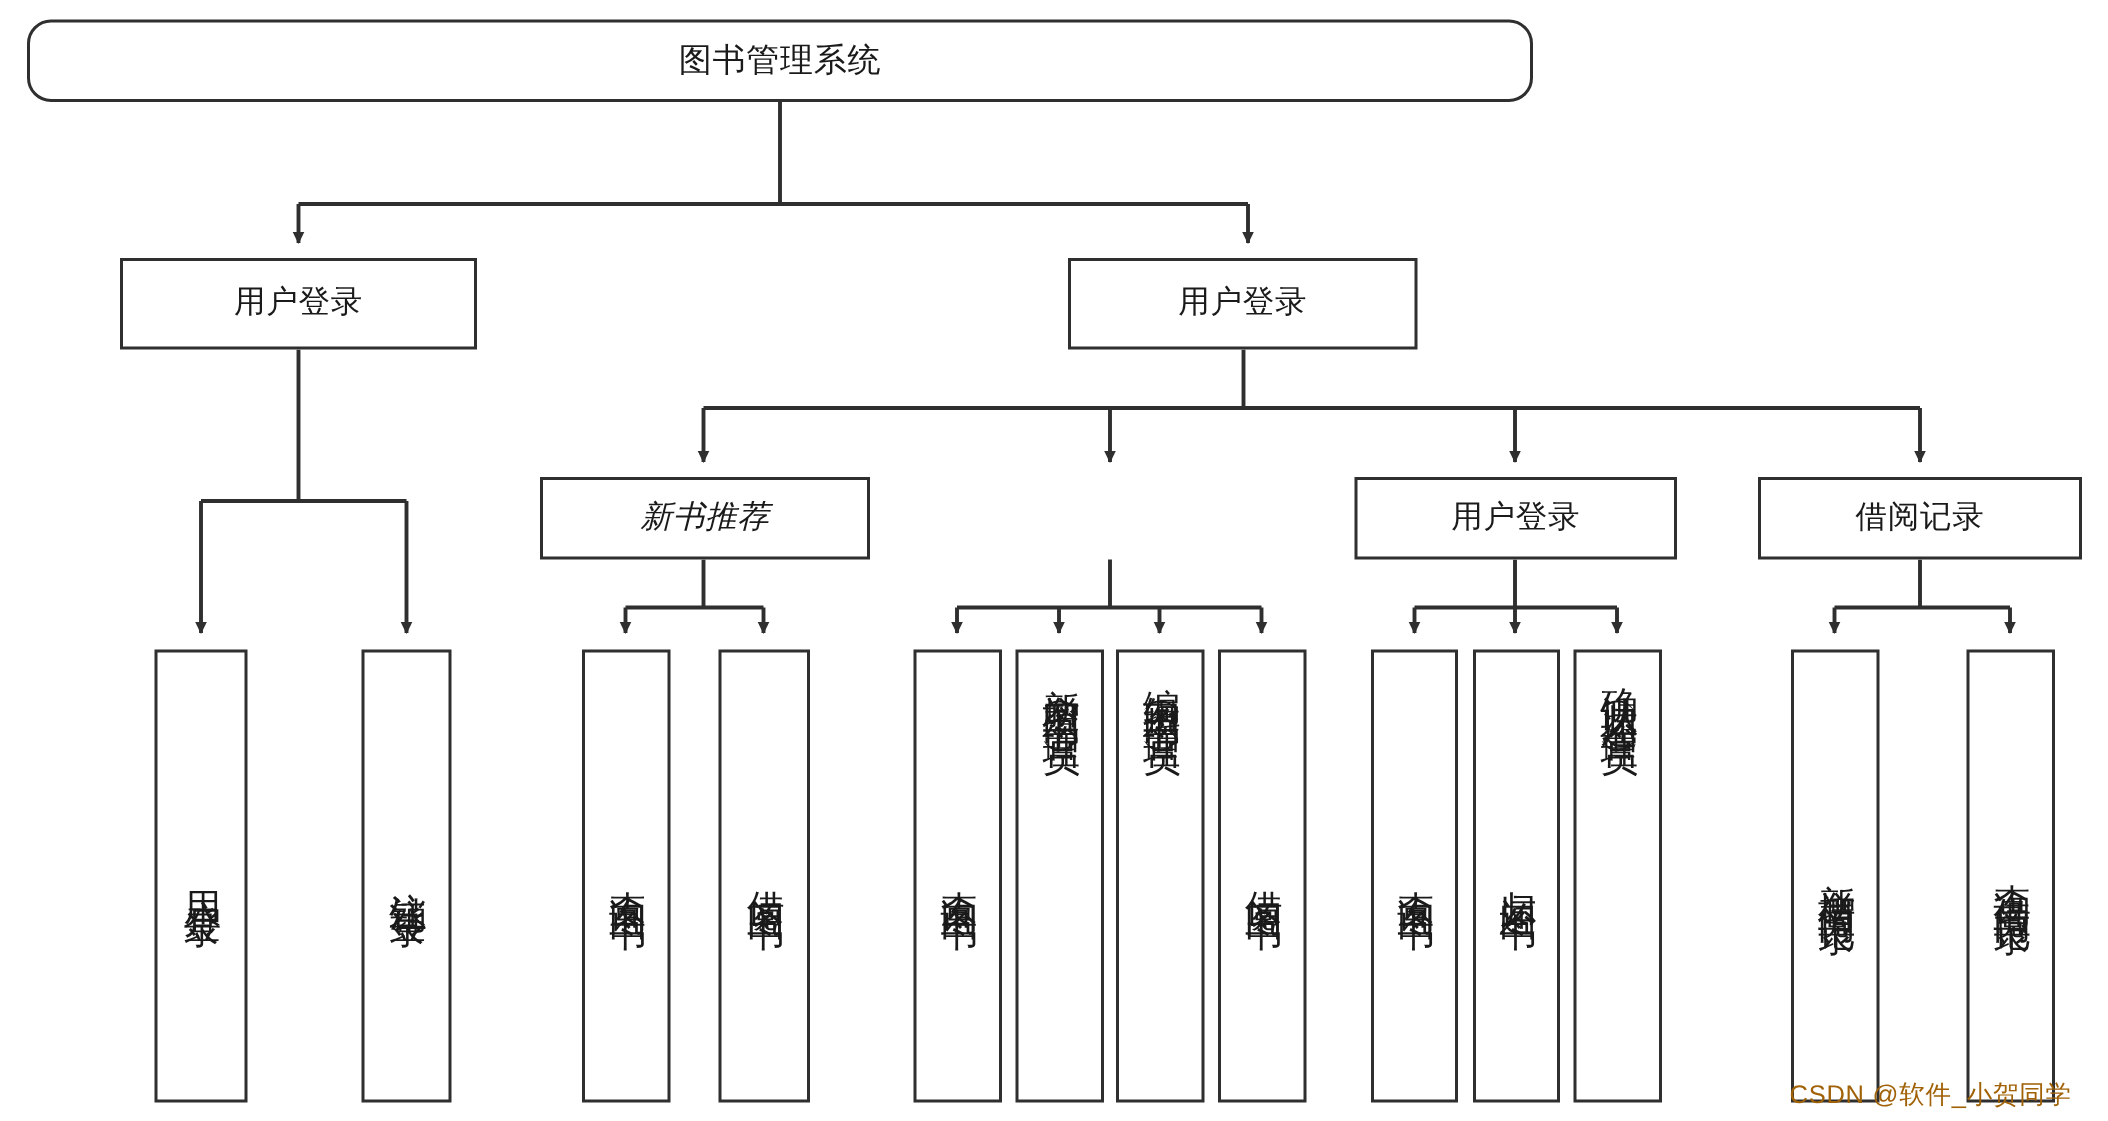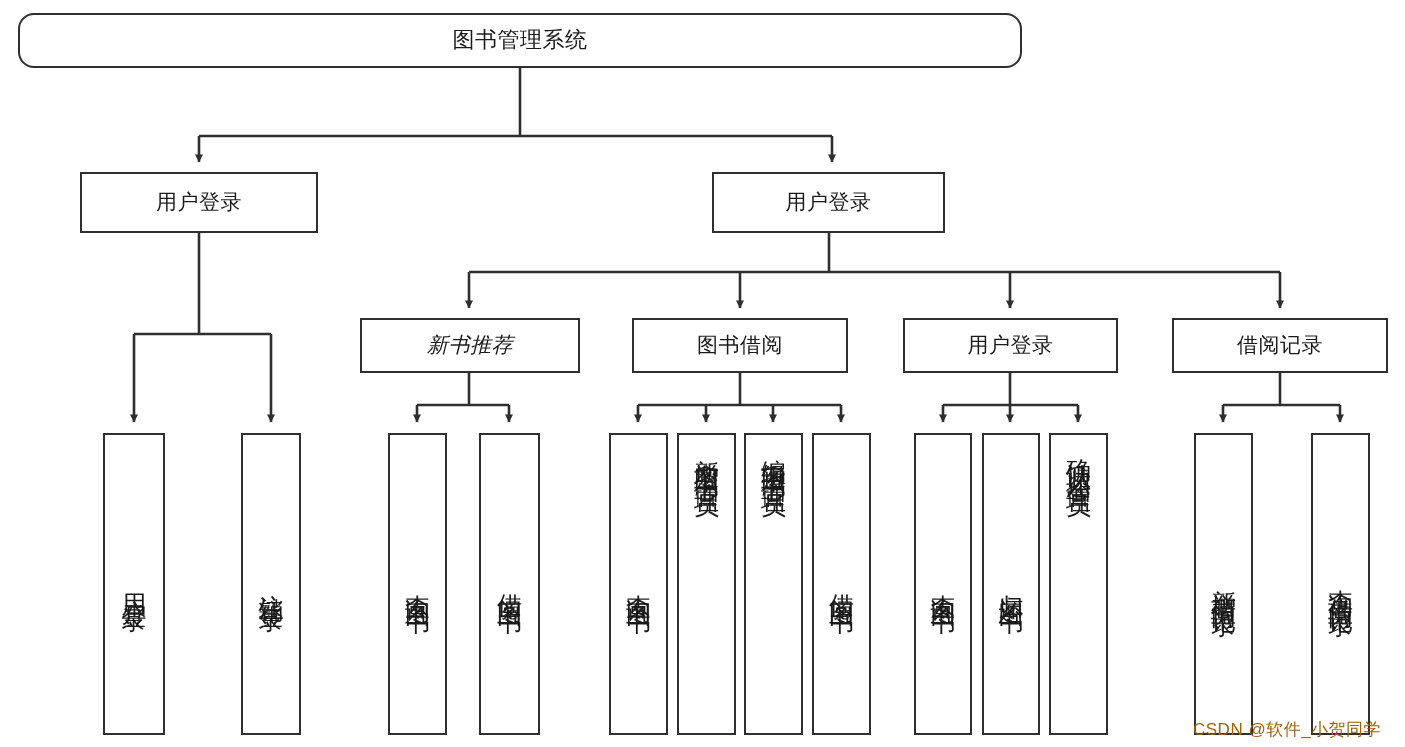--- a/index.html
+++ b/index.html
@@ -137,23 +137,20 @@
   <div class="node h" style="left:80px; top:172px; width:238px; height:61px;">
     <span class="label">用户登录</span>
   </div>
   <div class="node h" style="left:712px; top:172px; width:233px; height:61px;">
     <span class="label">用户登录</span>
   </div>
 
   <div class="node h" style="left:360px; top:318px; width:220px; height:55px;font-style:italic;">
     <span class="label">新书推荐</span>
   </div>
-  <div class="node h" style="left:632px; top:318px; width:216px; height:55px;">
-    <span class="label">图书借阅</span>
-  </div>
   <div class="node h" style="left:903px; top:318px; width:215px; height:55px;">
     <span class="label">用户登录</span>
   </div>
   <div class="node h" style="left:1172px; top:318px; width:216px; height:55px;">
     <span class="label">借阅记录</span>
   </div>
 
   <div class="node v" style="left:103px; top:433px; width:62px; height:302px;">
     <span class="label">用户登录</span>
   </div>

